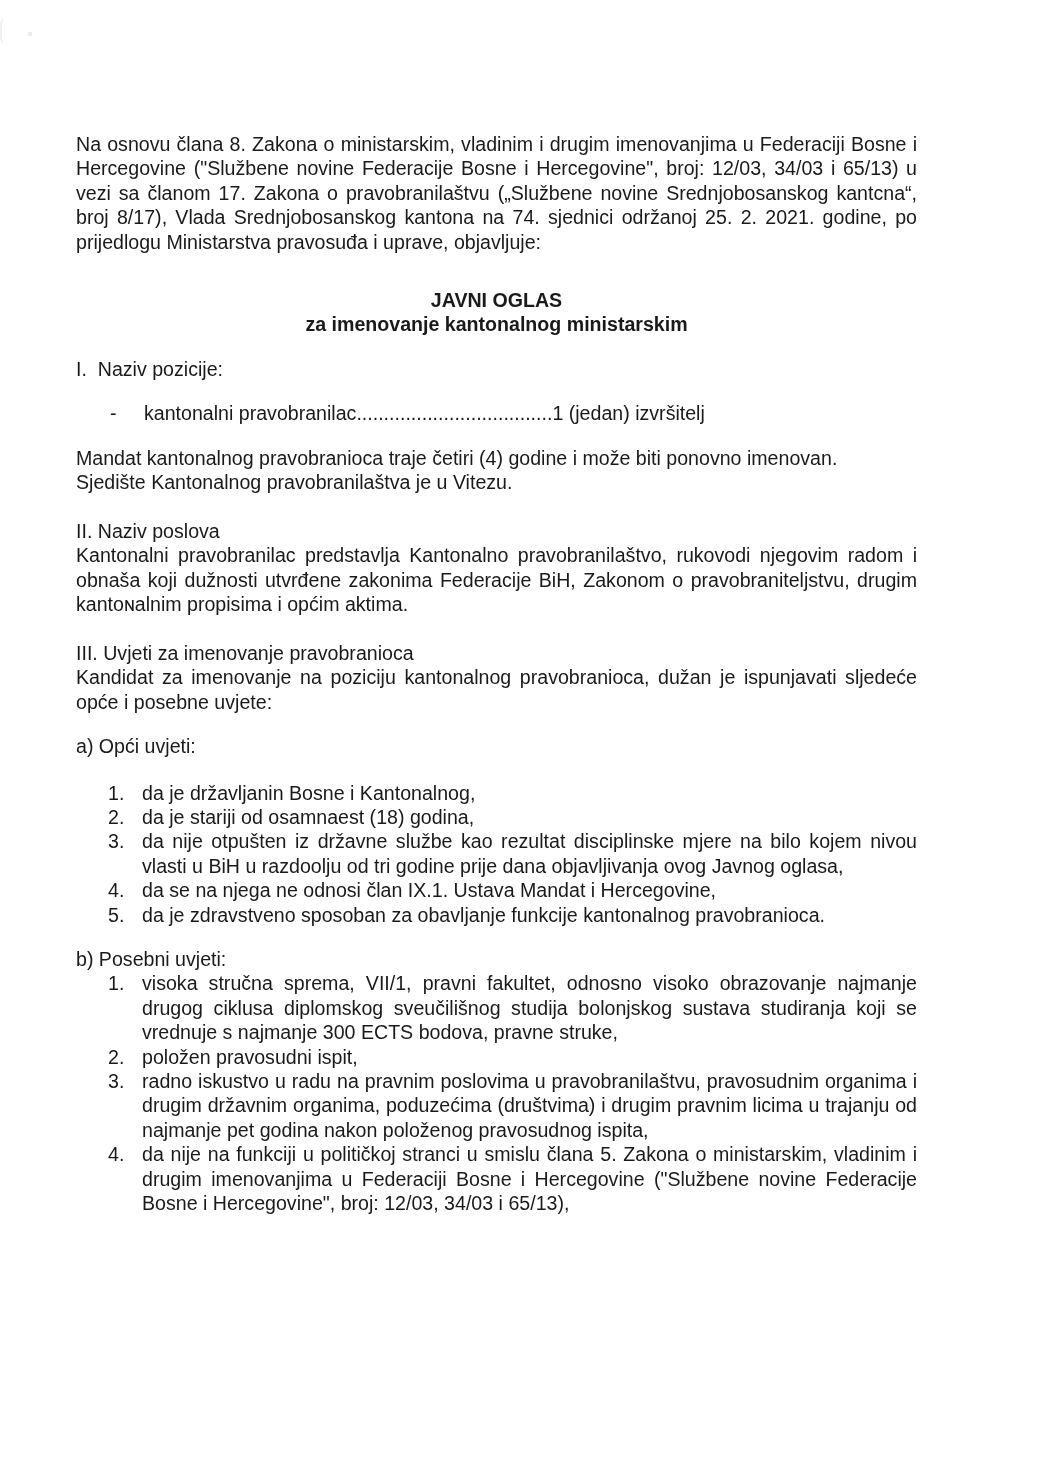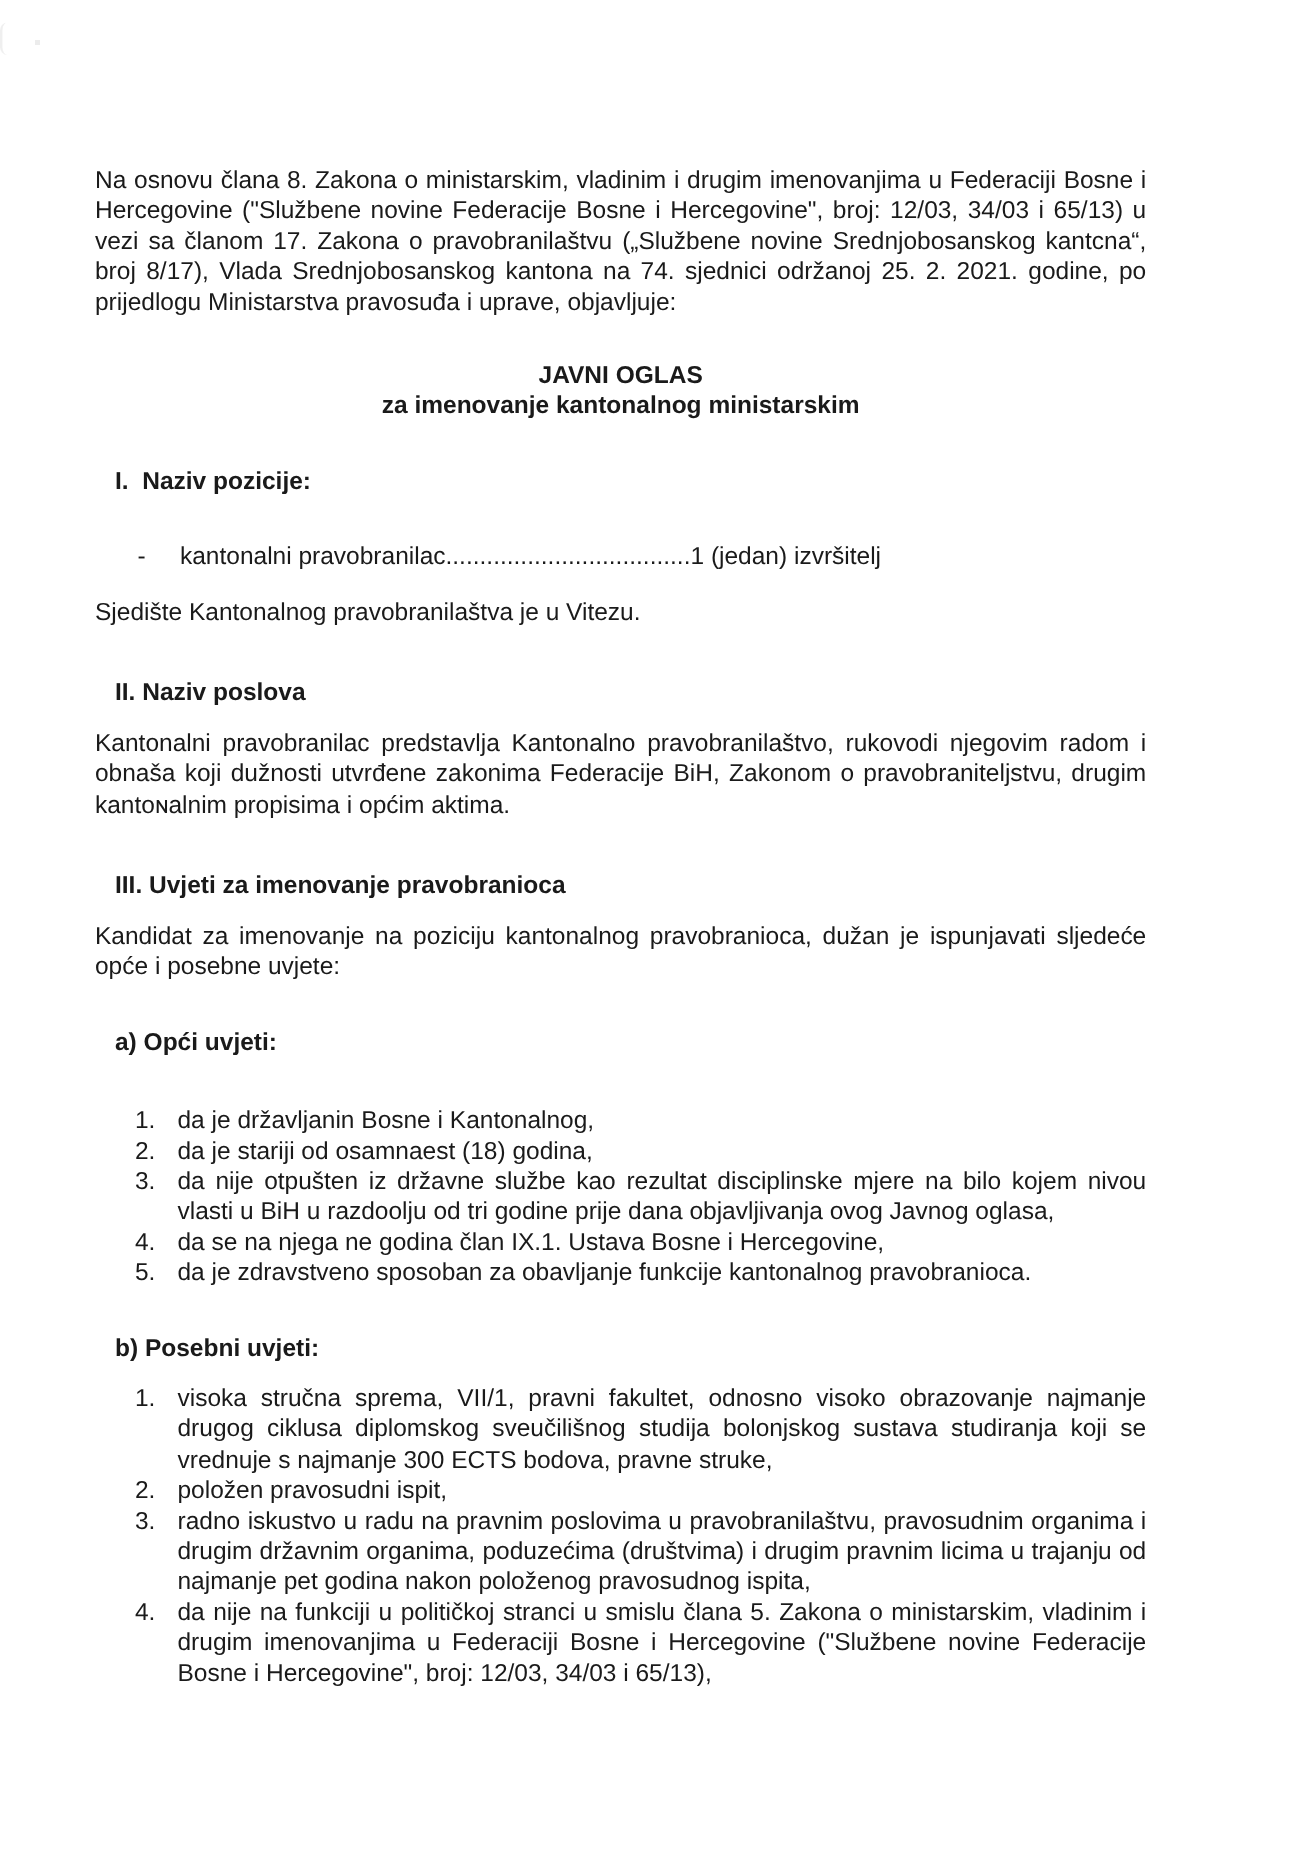--- a/index.html
+++ b/index.html
@@ -5,21 +5,21 @@
   html, body { margin: 0; padding: 0; background: #ffffff; }
   body {
     width: 1046px; height: 1484px; position: relative; overflow: hidden;
     font-family: "Liberation Sans", sans-serif; color: #1a1a1a;
     font-size: 19.6px; line-height: 24.4px;
   }
   .page { position: absolute; left: 76px; top: 132px; width: 841px; }
   .para { margin: 0; text-align: justify; }
   .para.last-left { text-align-last: left; }
   .title { text-align: center; font-weight: bold; margin: 0; }
-  .sec-head { font-weight: bold; margin: 16px; }
+  .sec-head { font-weight: normal; margin: 0; }
   .gap { height: 24.4px; }
   .pos-row { position: relative; padding-left: 68px; }
   .pos-row .dash { position: absolute; left: 34px; top: 0; }
   ol.list { margin: 0; padding: 0; list-style: none; }
   ol.list li { position: relative; padding-left: 66px; text-align: justify; }
   ol.list li .num { position: absolute; left: 32px; top: 0; }
   ol.list li .txt { display: block; }
   .scan-mark { position: absolute; left: 0; top: 18px; width: 14px; height: 26px;
     border-left: 2px solid #e6e6e6; border-radius: 6px; opacity: 0.6; }
   .scan-dot { position: absolute; left: 28px; top: 32px; width: 4px; height: 4px; background: #ececec; }
@@ -45,20 +45,21 @@
 
   <div class="gap" style="height:20px"></div>
 
   <div class="pos-row">
     <span class="dash">-</span>
     <span>kantonalni pravobranilac....................................1 (jedan) izvršitelj</span>
   </div>
 
   <div class="gap" style="height:20px"></div>
 
+  <p class="para last-left">Mandat kantonalnog pravobranioca traje četiri (4) godine i može biti ponovno imenovan.</p>
   <p class="para last-left">Sjedište Kantonalnog pravobranilaštva je u Vitezu.</p>
 
   <div class="gap"></div>
 
   <p class="sec-head">II. Naziv poslova</p>
   <p class="para last-left">Kantonalni pravobranilac predstavlja Kantonalno pravobranilaštvo, rukovodi njegovim radom i obnaša koji dužnosti utvrđene zakonima Federacije BiH, Zakonom o pravobraniteljstvu, drugim kantoɴalnim propisima i općim aktima.</p>
 
   <div class="gap"></div>
 
   <p class="sec-head">III. Uvjeti za imenovanje pravobranioca</p>
@@ -78,21 +79,21 @@
     <li>
         <span class="num">2.</span>
         <span class="txt">da je stariji od osamnaest (18) godina,</span>
       </li>
     <li style="text-align-last:left">
         <span class="num">3.</span>
         <span class="txt">da nije otpušten iz državne službe kao rezultat disciplinske mjere na bilo kojem nivou vlasti u BiH u razdoolju od tri godine prije dana objavljivanja ovog Javnog oglasa,</span>
       </li>
     <li>
         <span class="num">4.</span>
-        <span class="txt">da se na njega ne godina član IX.1. Ustava Bosne i Hercegovine,</span>
+        <span class="txt">da se na njega ne odnosi član IX.1. Ustava Mandat i Hercegovine,</span>
       </li>
     <li>
         <span class="num">5.</span>
         <span class="txt">da je zdravstveno sposoban za obavljanje funkcije kantonalnog pravobranioca.</span>
       </li>
   </ol>
 
   <div class="gap" style="height:20px"></div>
 
   <p class="sec-head">b) Posebni uvjeti:</p>

